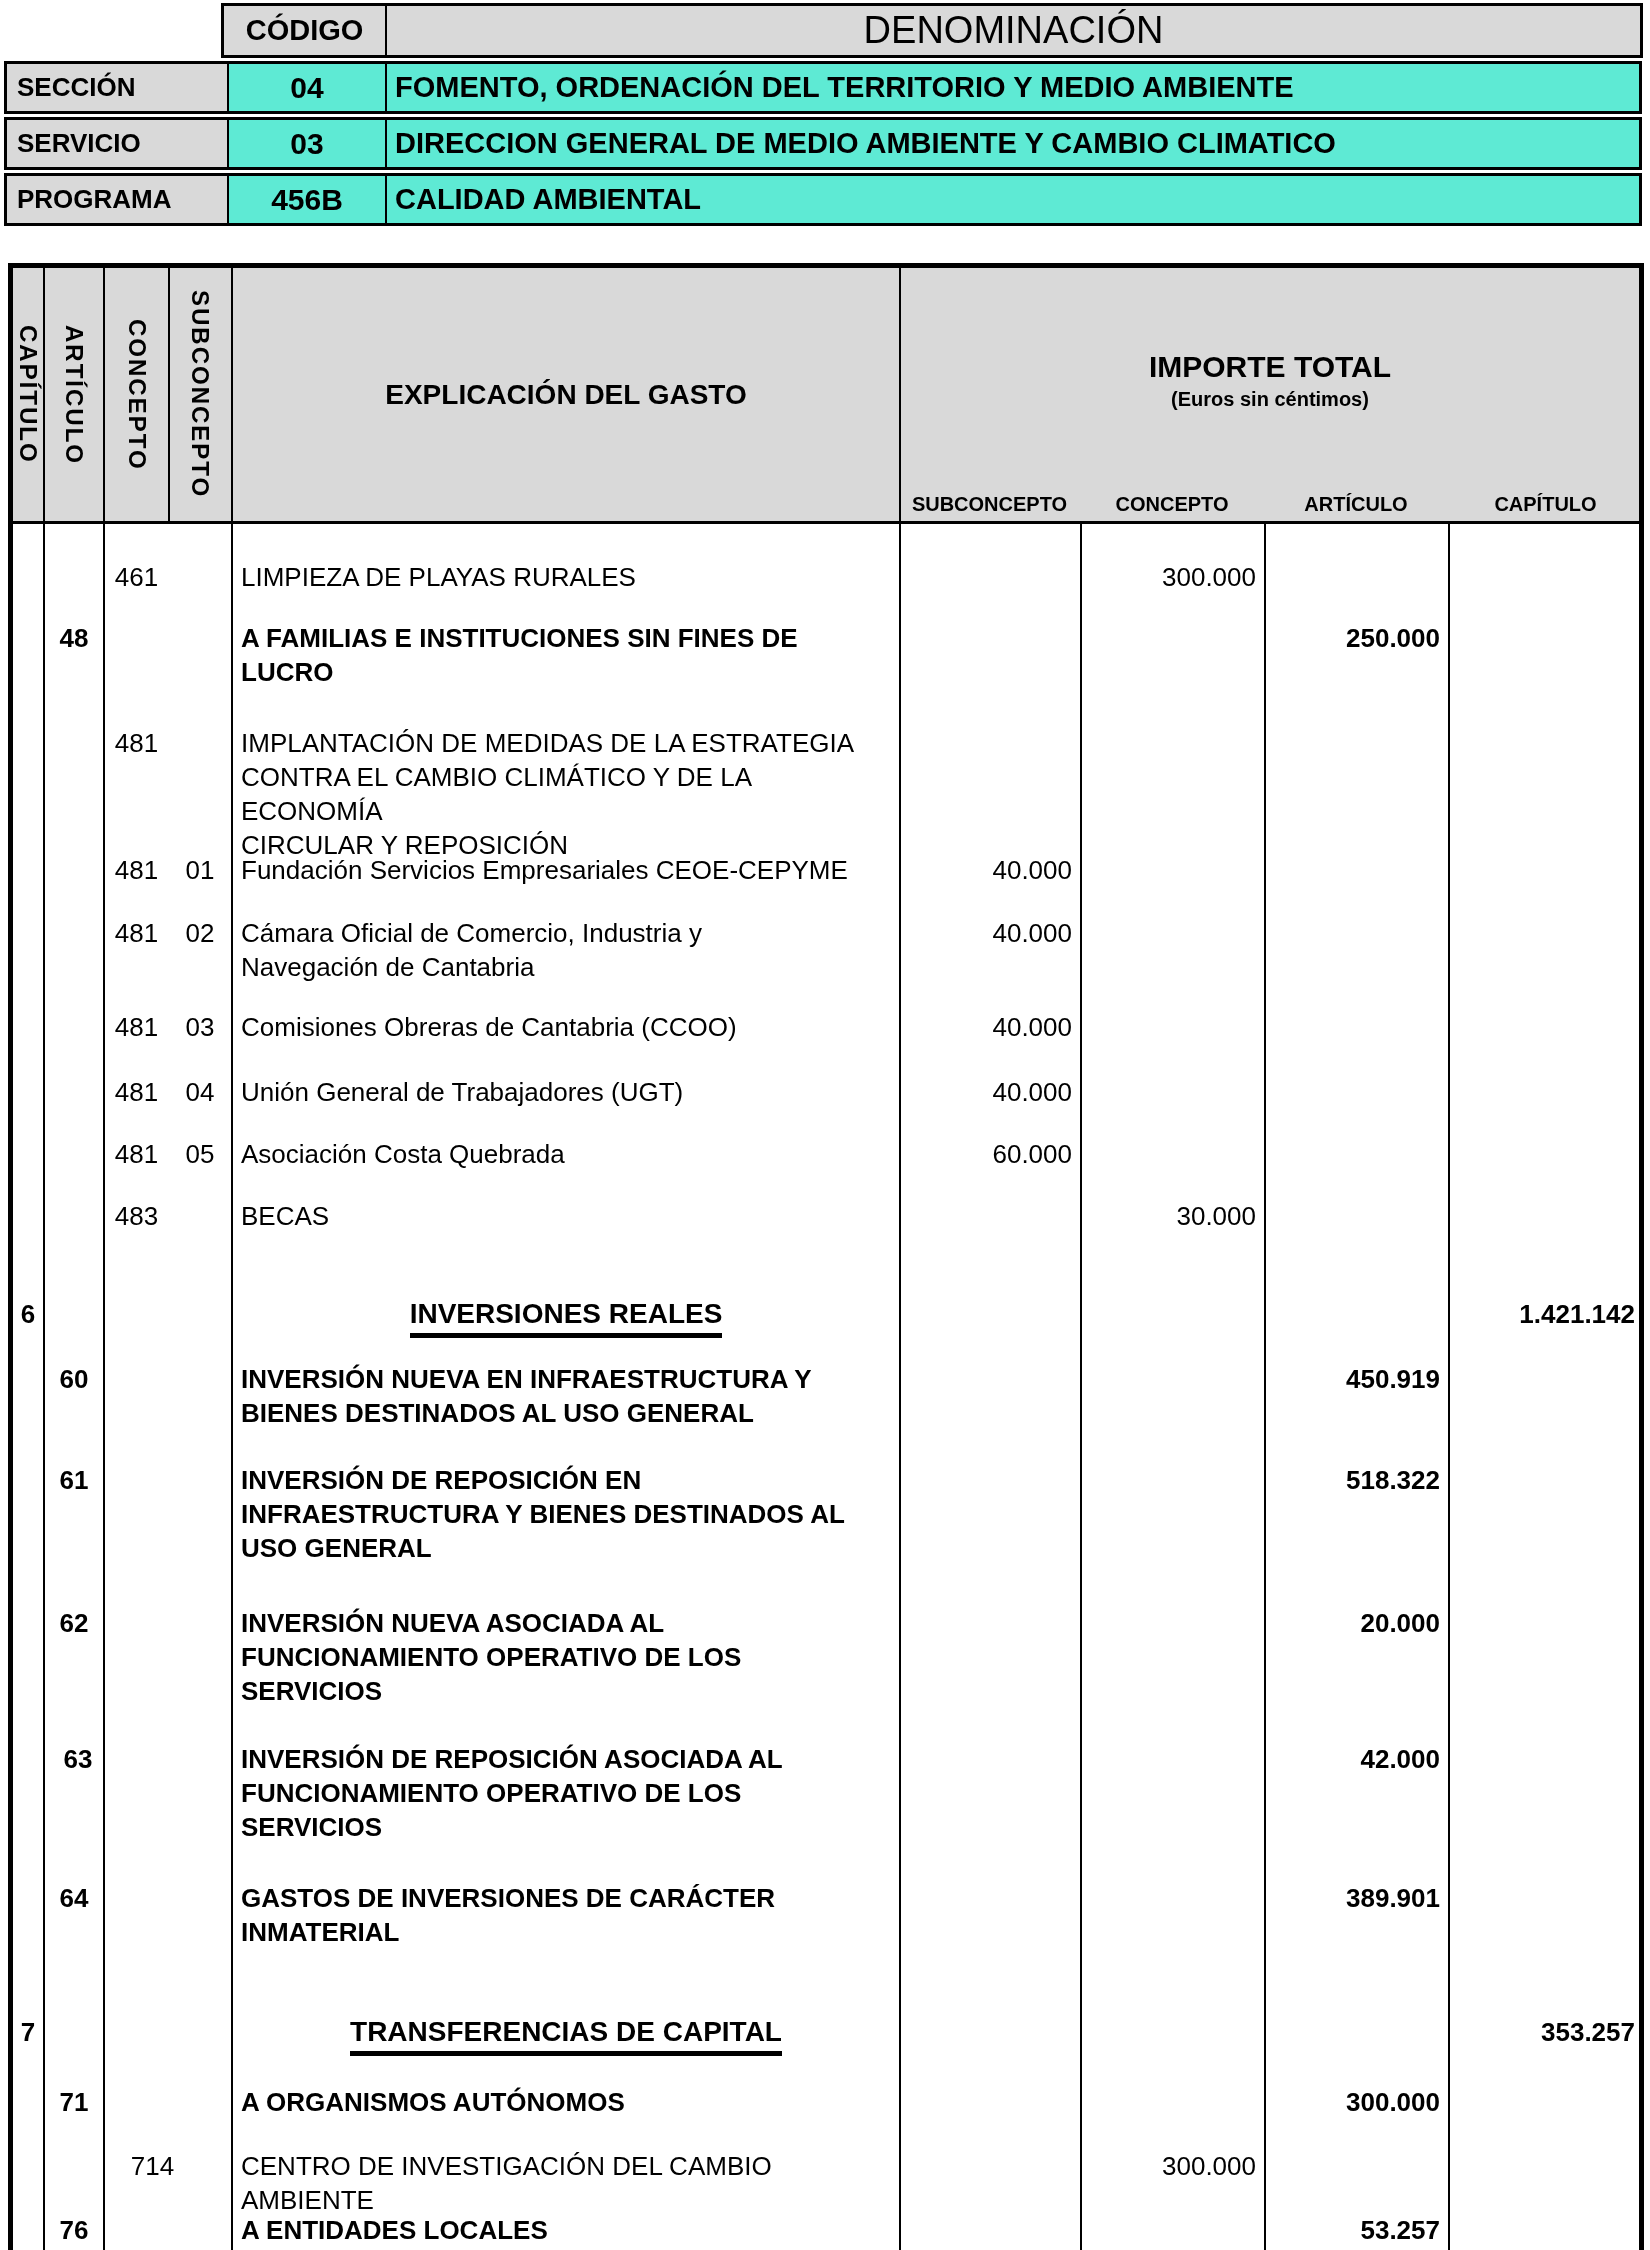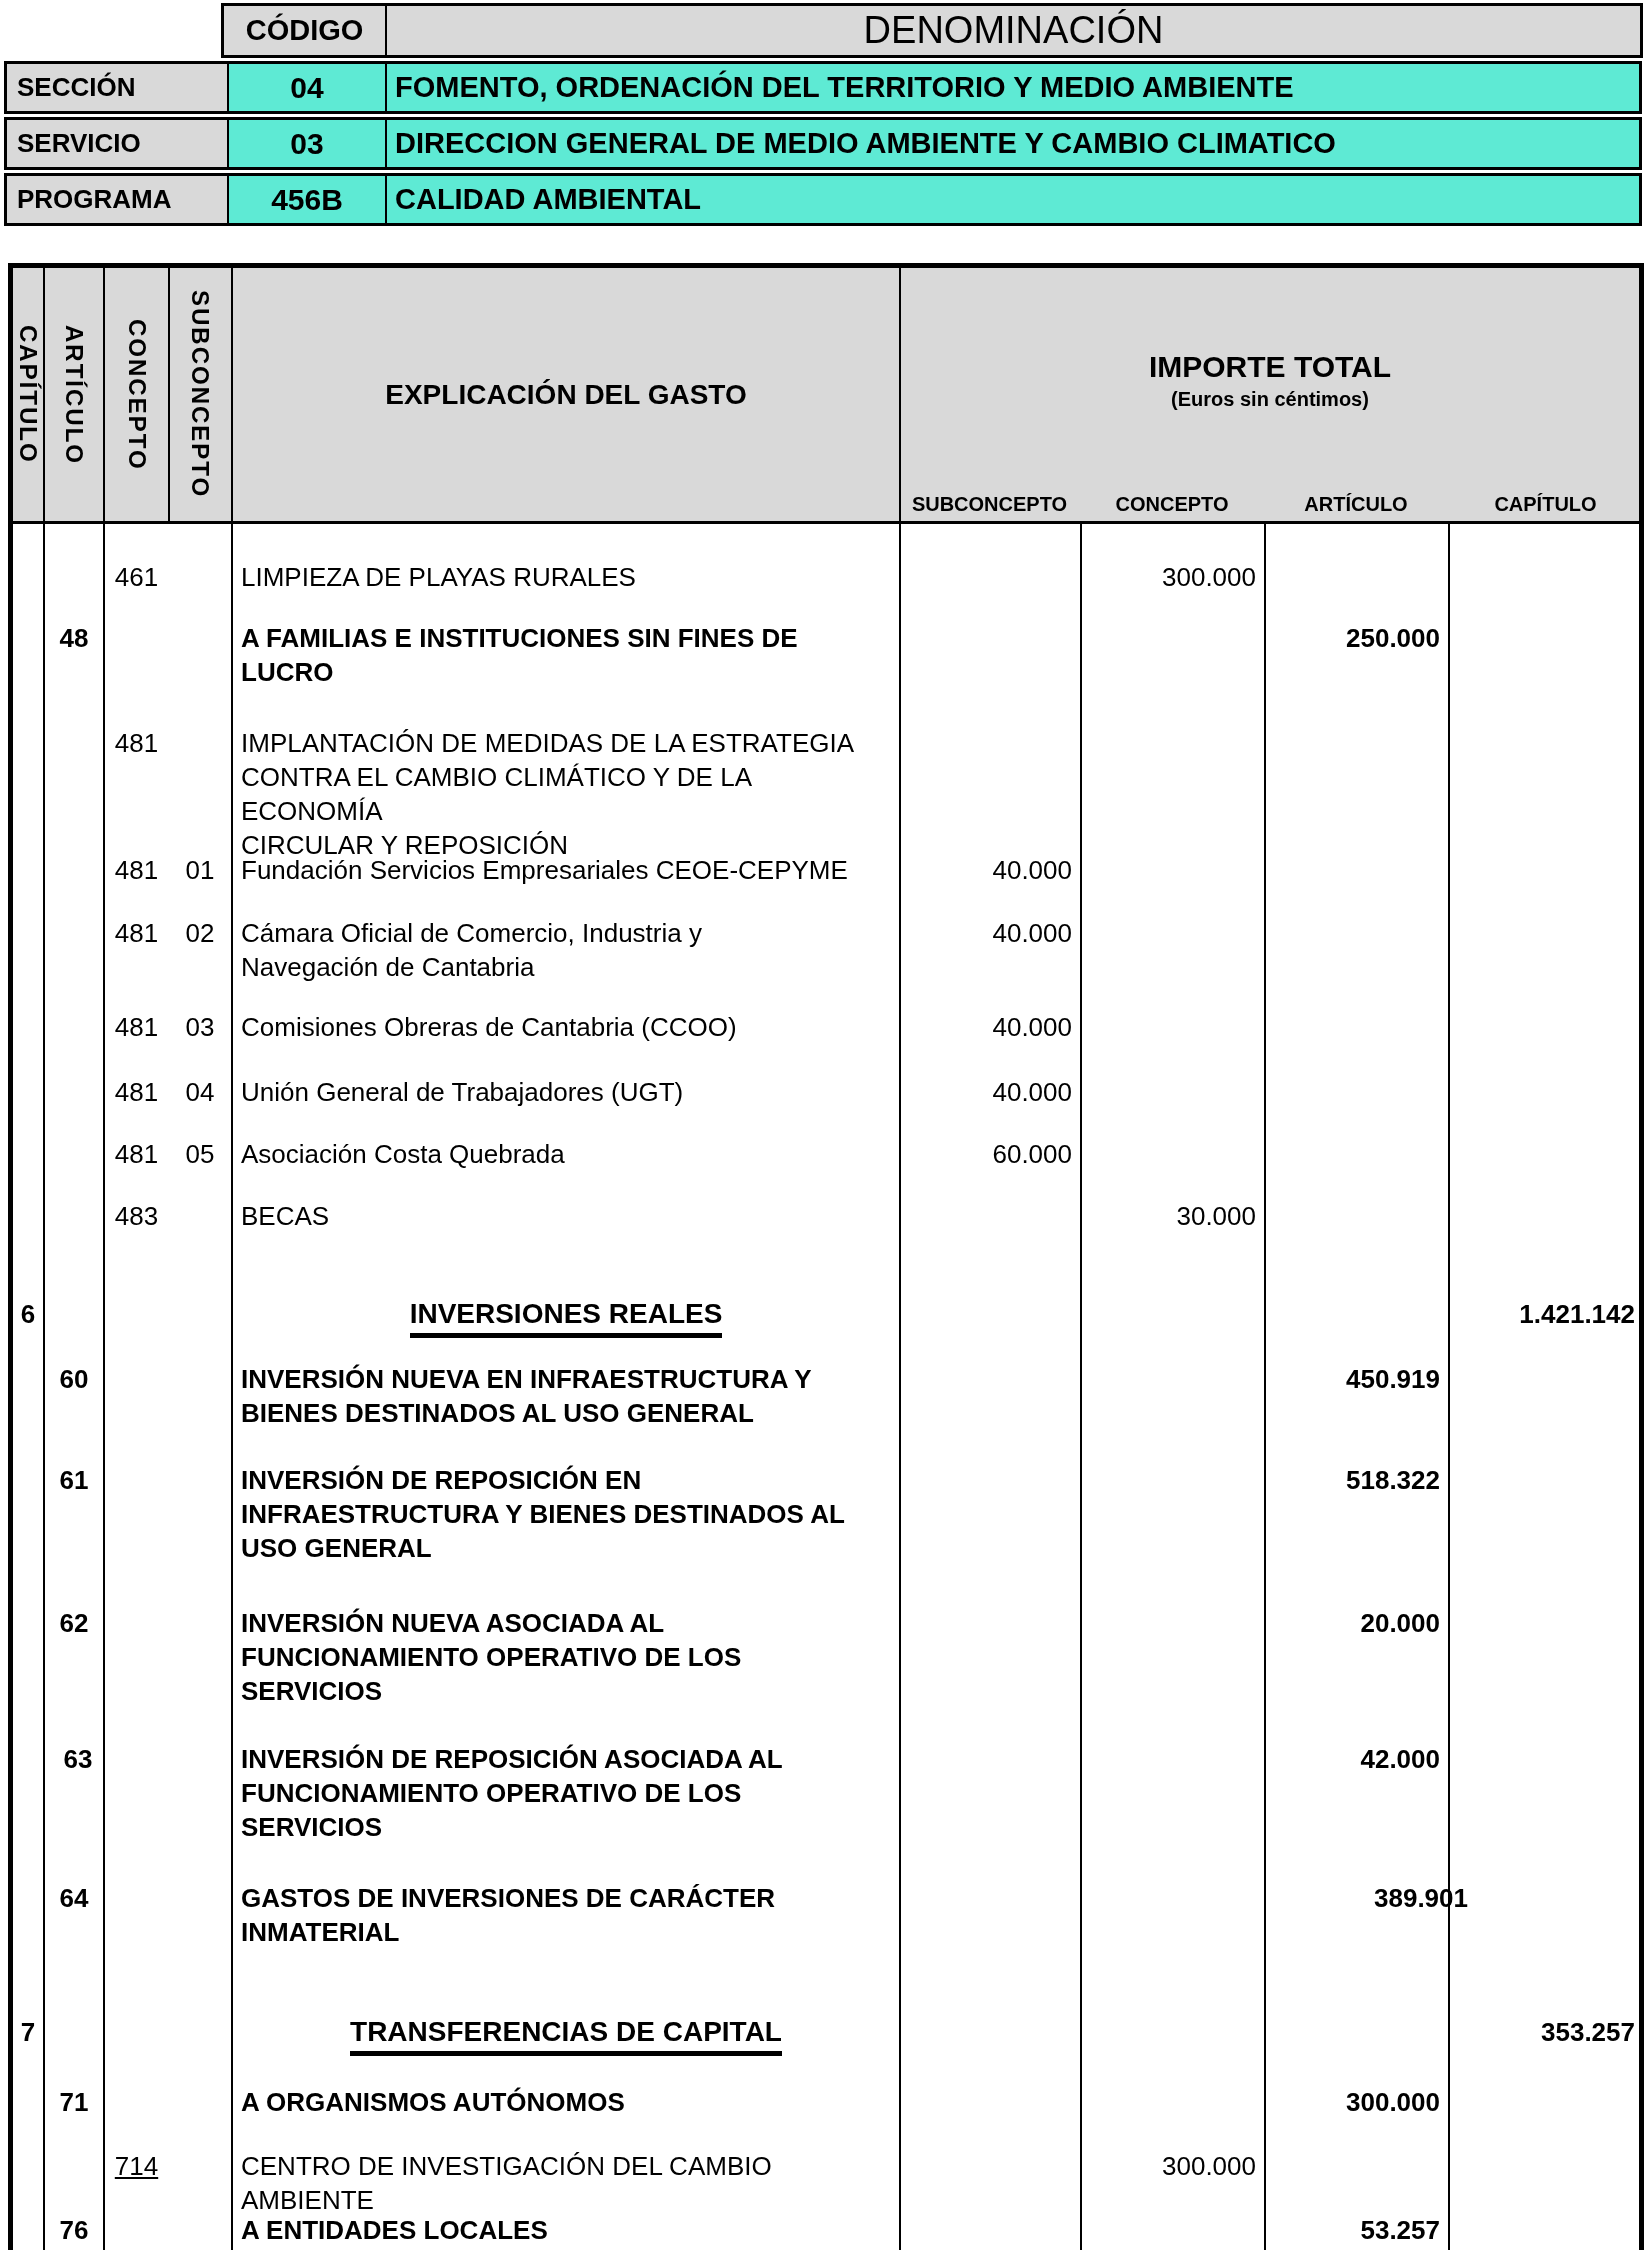--- a/index.html
+++ b/index.html
@@ -218,38 +218,38 @@
             <div>SERVICIOS</div>
           </div>
           <span class="amt" style="left: 1258px; width: 174px;">42.000</span>
         </div>
         <div class="row articulo" style="top: 1618px;">
           <span class="code" style="left: 37px; width: 58px;">64</span>
           <div class="expl">
             <div>GASTOS DE INVERSIONES DE CARÁCTER</div>
             <div>INMATERIAL</div>
           </div>
-          <span class="amt" style="left: 1258px; width: 174px; padding-left: 28px;">389.901</span>
+          <span class="amt" style="left: 1258px; width: 174px;">389.901</span>
         </div>
         <div class="row chapter" style="top: 1752px;">
           <span class="code" style="left: 5px; width: 30px;">7</span>
           <div class="expl">
             <div><span class="u">TRANSFERENCIAS DE CAPITAL</span></div>
           </div>
           <span class="amt" style="left: 1442px; width: 185px;">353.257</span>
         </div>
         <div class="row articulo" style="top: 1822px;">
           <span class="code" style="left: 37px; width: 58px; text-align: center;">71</span>
           <div class="expl">
             <div>A ORGANISMOS AUTÓNOMOS</div>
           </div>
           <span class="amt" style="left: 1258px; width: 174px;">300.000</span>
         </div>
         <div class="row concepto" style="top: 1886px;">
-          <span class="code" style="left: 97px; width: 63px; text-decoration: underline;">714</span>
+          <span class="code" style="left: 113px; width: 63px;">714</span>
           <div class="expl">
             <div>CENTRO DE INVESTIGACIÓN DEL CAMBIO AMBIENTE</div>
           </div>
           <span class="amt" style="left: 1074px; width: 174px;">300.000</span>
         </div>
         <div class="row articulo" style="top: 1950px;">
           <span class="code" style="left: 37px; width: 58px;">76</span>
           <div class="expl">
             <div>A ENTIDADES LOCALES</div>
           </div>

